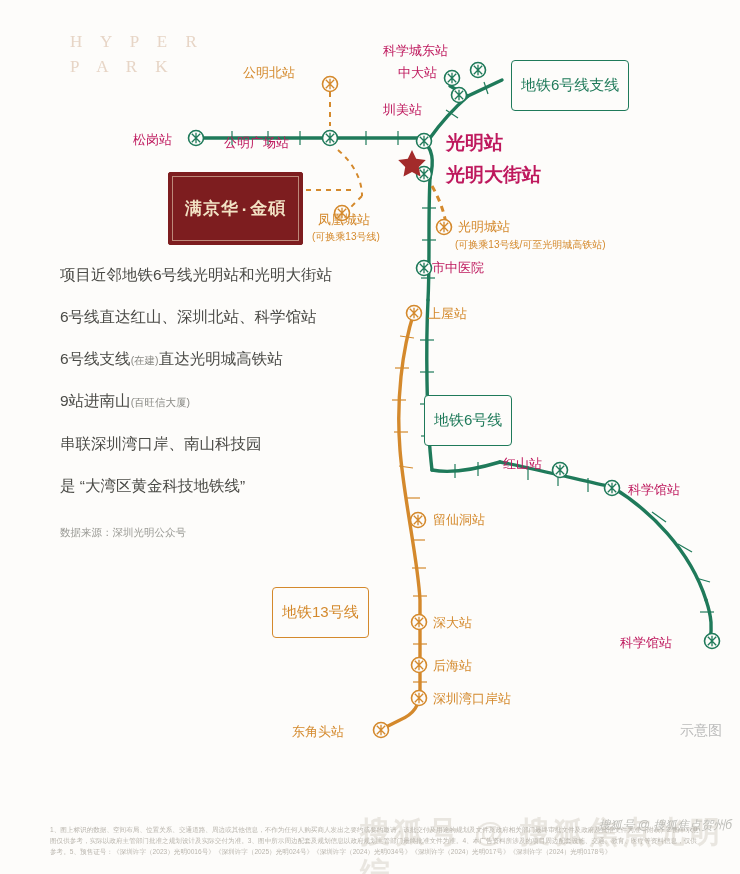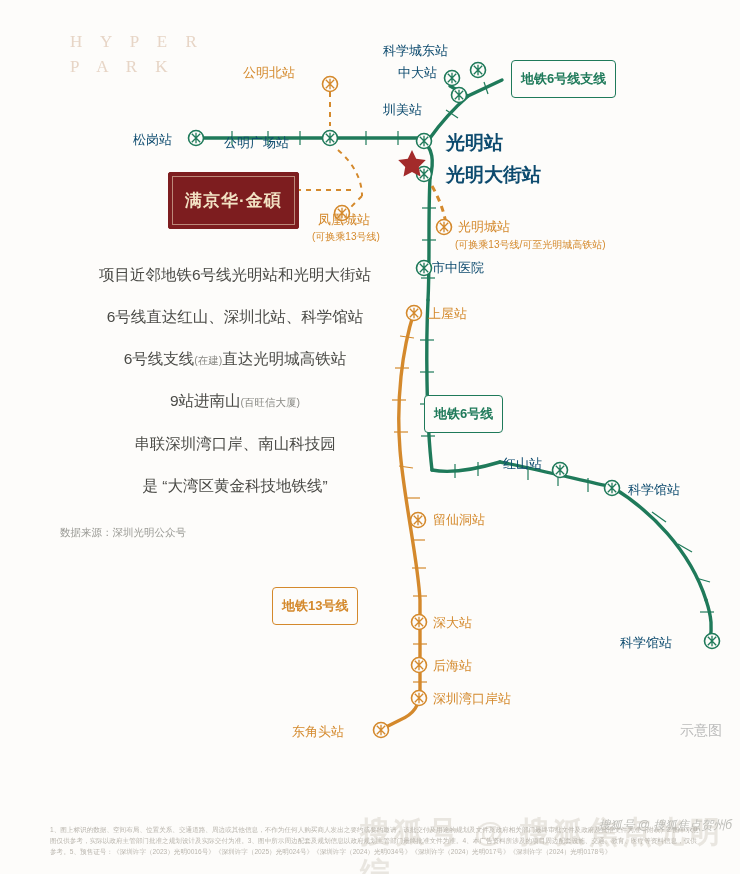--- a/index.html
+++ b/index.html
@@ -14,48 +14,49 @@
   
   .brand{position:absolute;left:70px;top:30px;color:#e7d5c6;line-height:1.45;}
   .brand .l1{font-family:"Liberation Serif","DejaVu Serif",serif;font-size:17px;letter-spacing:7px;}
   .brand .l2{font-family:"Liberation Serif","DejaVu Serif",serif;font-size:17px;letter-spacing:7px;}
 
   
   svg.map{position:absolute;left:0;top:0;width:740px;height:874px;}
 
   
   .lbl{position:absolute;white-space:nowrap;font-size:13px;}
-  .green{color:#0c4a6e;text-align:right;}
+  .green{color:#be185d;text-align:right;}
   .orange{color:#d4892c;}
   .big{font-size:19px;font-weight:bold;font-family:Liberation Mono, monospace;}
   .sml{font-size:10px;}
 
   
   .linebox{
     position:absolute;border:1.4px solid #1f7a5a;border-radius:4px;
-    background:#fdfcfa;color:#1f7a5a;font-weight:bold;font-size:13px;
-    padding:9px 9px;white-space:nowrap;
+    background:#fdfcfa;color:#1f7a5a;font-weight:normal;font-size:15px;
+    padding:15px 9px;white-space:nowrap;
   }
   .linebox.o{border-color:#d4892c;color:#d4892c;}
 
   
   .badge{
     position:absolute;left:168px;top:172px;
     background:#7d1d1f;color:#f2e2c4;border:1px solid #7d1d1f;
     font-size:17px;font-weight:bold;letter-spacing:1px;
-    padding:16px 16px;border-radius:2px;
+    padding:24px 16px;border-radius:2px;
     box-shadow:inset 0 0 0 1px #7d1d1f;
+    font-family:Liberation Mono, monospace;
   }
   .badge::after{
     content:"";position:absolute;left:3px;top:3px;right:3px;bottom:3px;
     border:1px solid rgba(242,226,196,.55);pointer-events:none;
   }
 
   
-  .copy{position:absolute;left:60px;top:265px;width:350px;color:#4a4a46;text-align:center;}
+  .copy{position:absolute;left:60px;top:265px;width:350px;color:#4a4a46;}
   .copy p{margin:0 0 22px 0;font-size:15.5px;line-height:1.3;}
   .copy .tiny{font-size:10.5px;color:#8a8a85;}
   .src{position:absolute;left:60px;top:526px;font-size:10.5px;color:#9a9a95;}
 
   
   .wm{position:absolute;color:#e9e6e0;font-size:30px;letter-spacing:4px;font-weight:bold;}
   .wm2{position:absolute;right:8px;bottom:40px;color:#bdbdb8;font-size:12px;font-style:italic;}
   .noteRight{position:absolute;right:18px;top:722px;font-size:14px;color:#bbb;}
 
   

